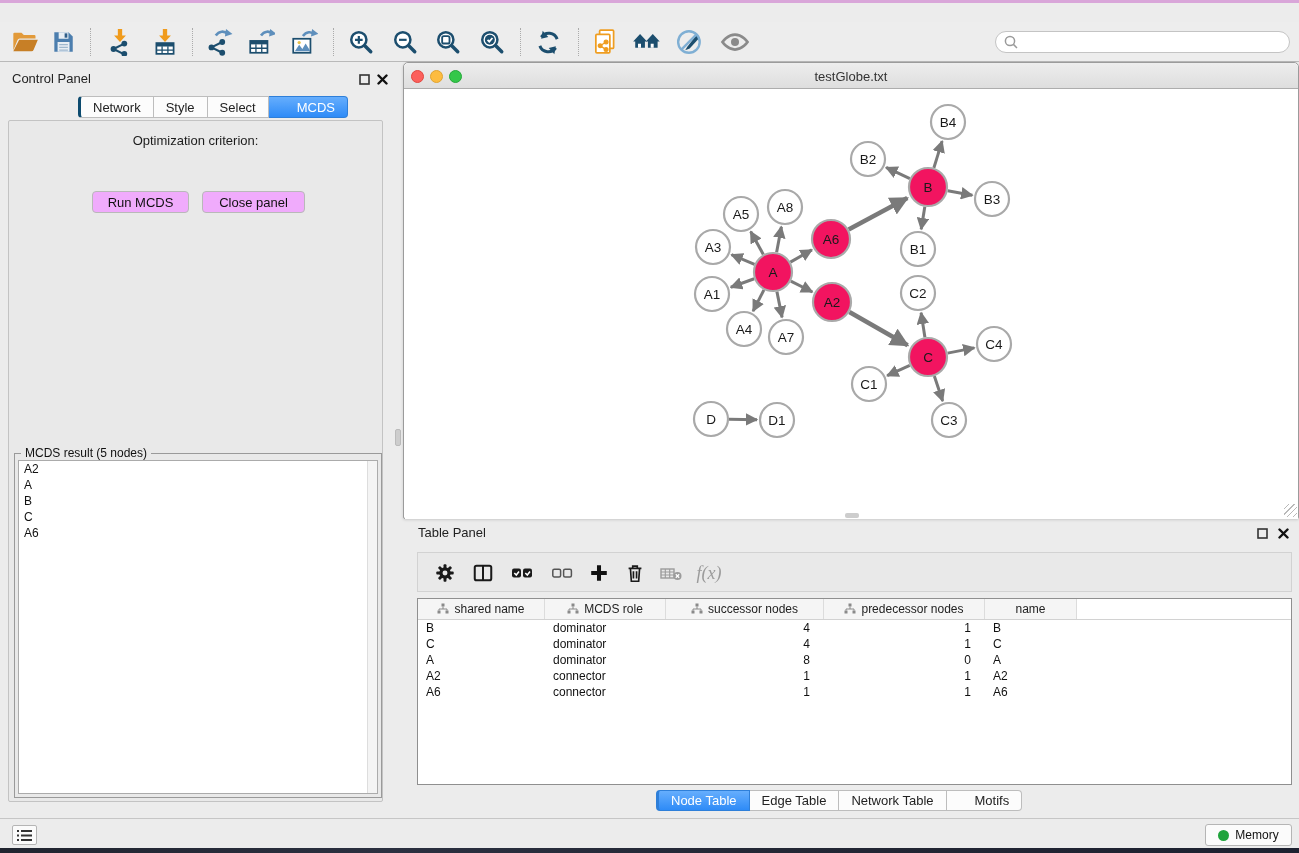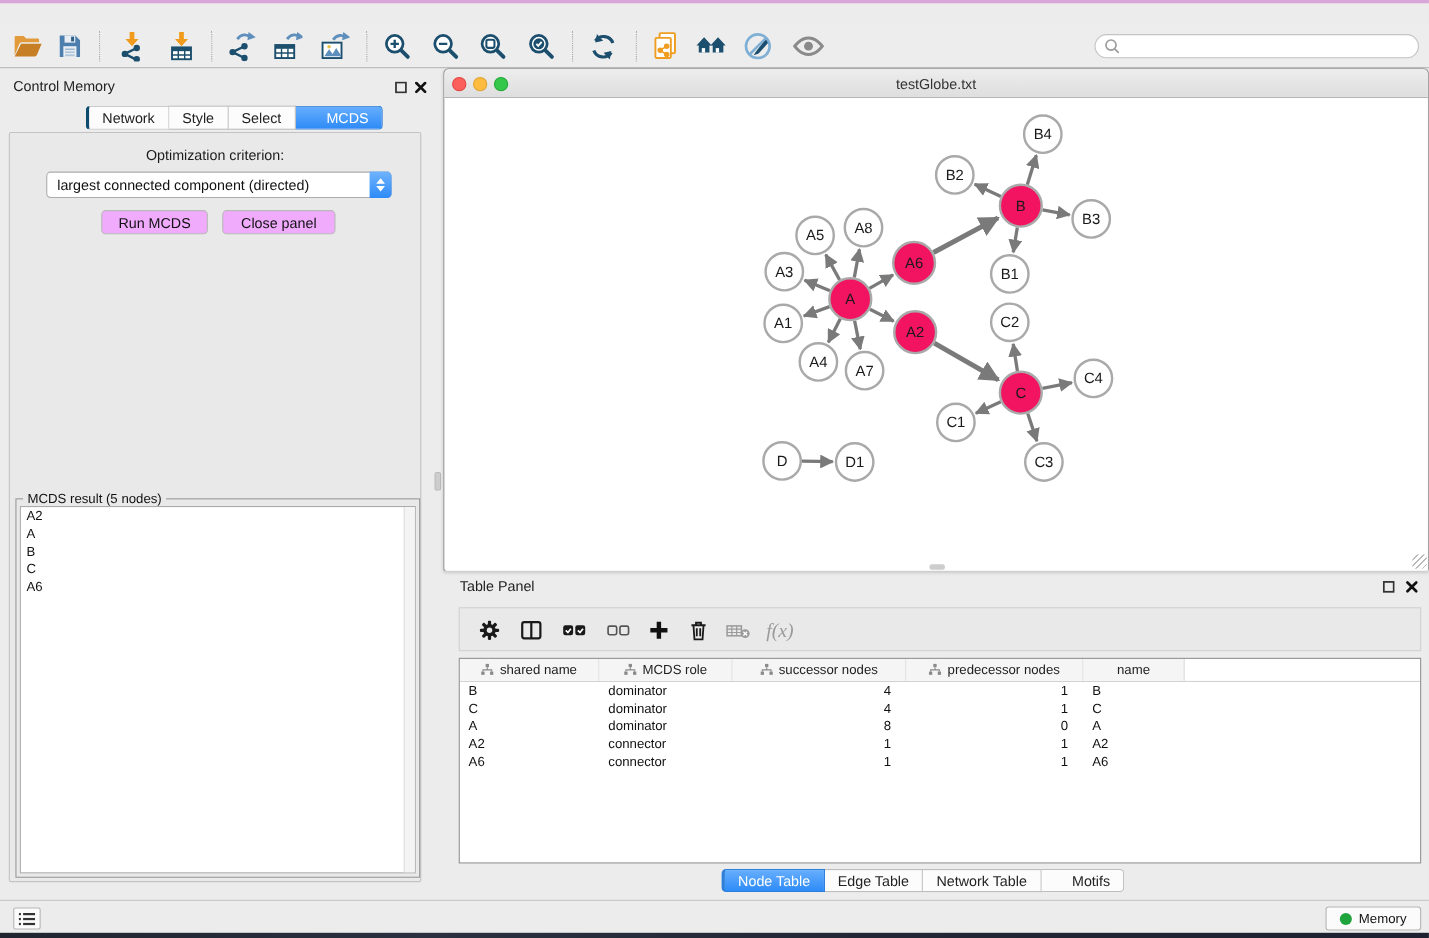--- a/index.html
+++ b/index.html
@@ -234,48 +234,41 @@
         </svg>
     </div>
     <div class="searchbox">
       <svg width="16" height="16" viewBox="0 0 16 16">
           <circle cx="7" cy="7" r="4.6" fill="none" stroke="#9A9A9A" stroke-width="1.5"></circle>
           <path d="M10.4 10.4L14 14" stroke="#9A9A9A" stroke-width="1.5"></path>
         </svg>
     </div>
   </div>
 
-  <div class="cp-title">Control Memory</div>
+  <div class="cp-title">Control Panel</div>
   <div class="panel-ico" style="left:358px; top:73px;">
     <svg width="11" height="11" viewBox="0 0 11 11">
         <rect x="1" y="1" width="9" height="9" fill="none" stroke="#333" stroke-width="1.6"></rect>
       </svg>
   </div>
   <div class="panel-ico" style="left:376px; top:73px;">
     <svg width="11" height="11" viewBox="0 0 11 11">
         <path d="M1.5 1.5l8 8M9.5 1.5l-8 8" stroke="#111" stroke-width="2.4" stroke-linecap="round"></path>
       </svg>
   </div>
 
   <div class="seg" style="left:78px; top:96px;">
     <div class="seg-btn">Network</div>
     <div class="seg-btn">Style</div>
     <div class="seg-btn">Select</div>
     <div class="seg-btn active">MCDS</div>
   </div>
 
   <div class="cp-body"></div>
   <div class="opt-label">Optimization criterion:</div>
-  <div class="dropdown">
-    <div class="dd-text">largest connected component (directed)</div>
-    <div class="dd-step">
-      <div class="dd-up"></div>
-      <div class="dd-dn"></div>
-    </div>
-  </div>
   <div class="btn" style="left:92px; top:191px; width:97px;">Run MCDS</div>
   <div class="btn" style="left:202px; top:191px; width:103px;">Close panel</div>
 
   <div class="fieldset">
     <div class="legend">MCDS result (5 nodes)</div>
     <div class="result-list">
       <div id="result-items">
           <div class="result-item">A2</div>
           <div class="result-item">A</div>
           <div class="result-item">B</div>

